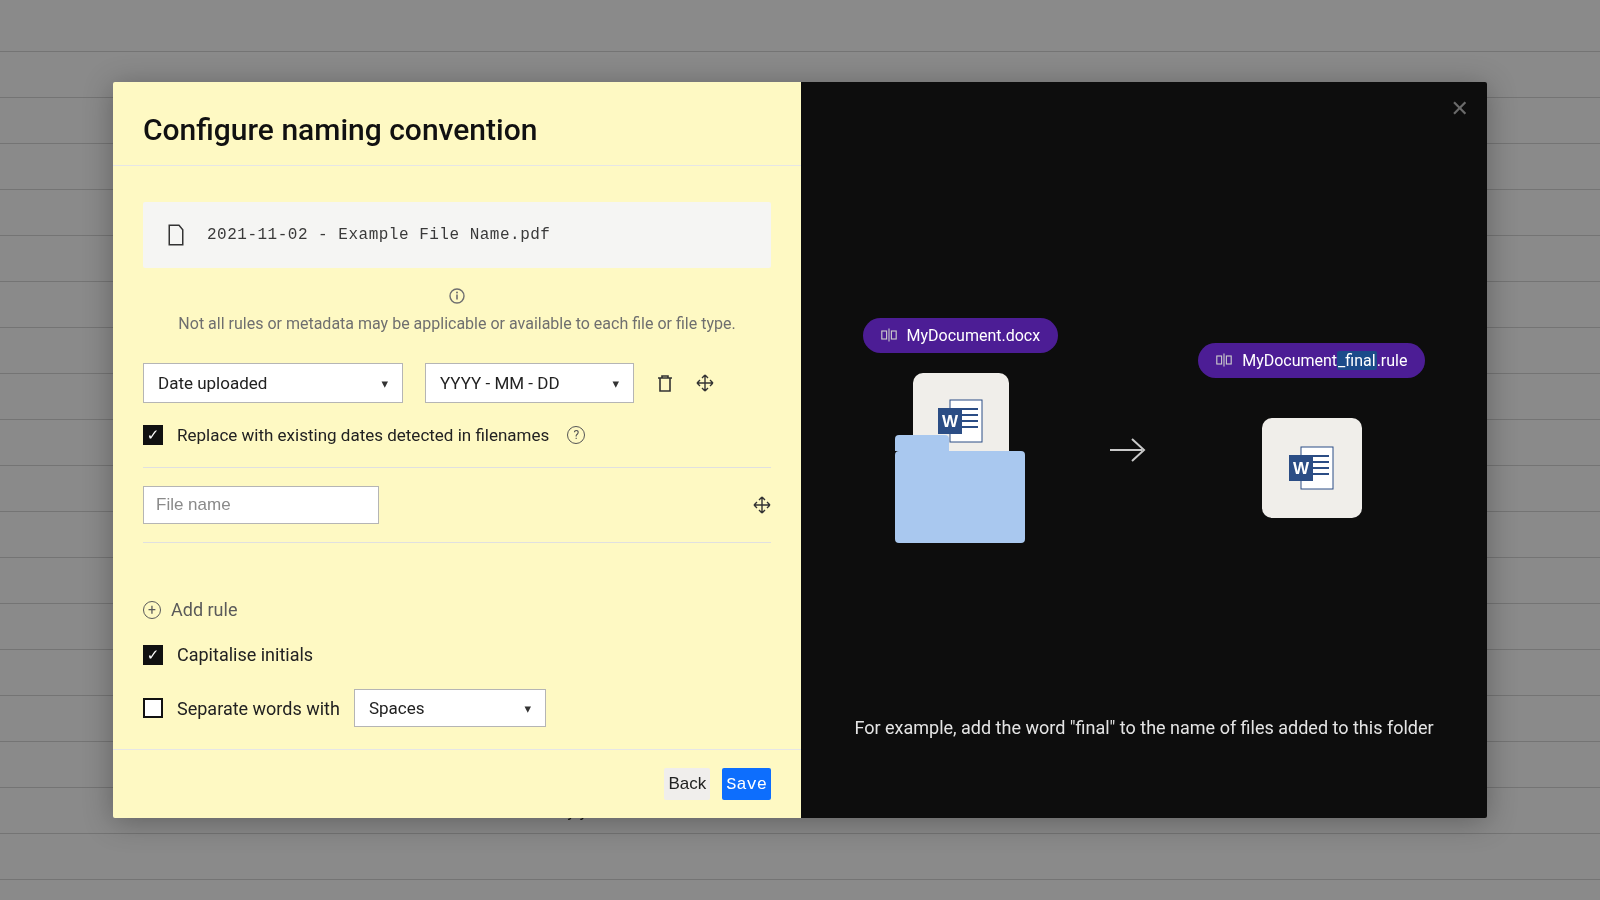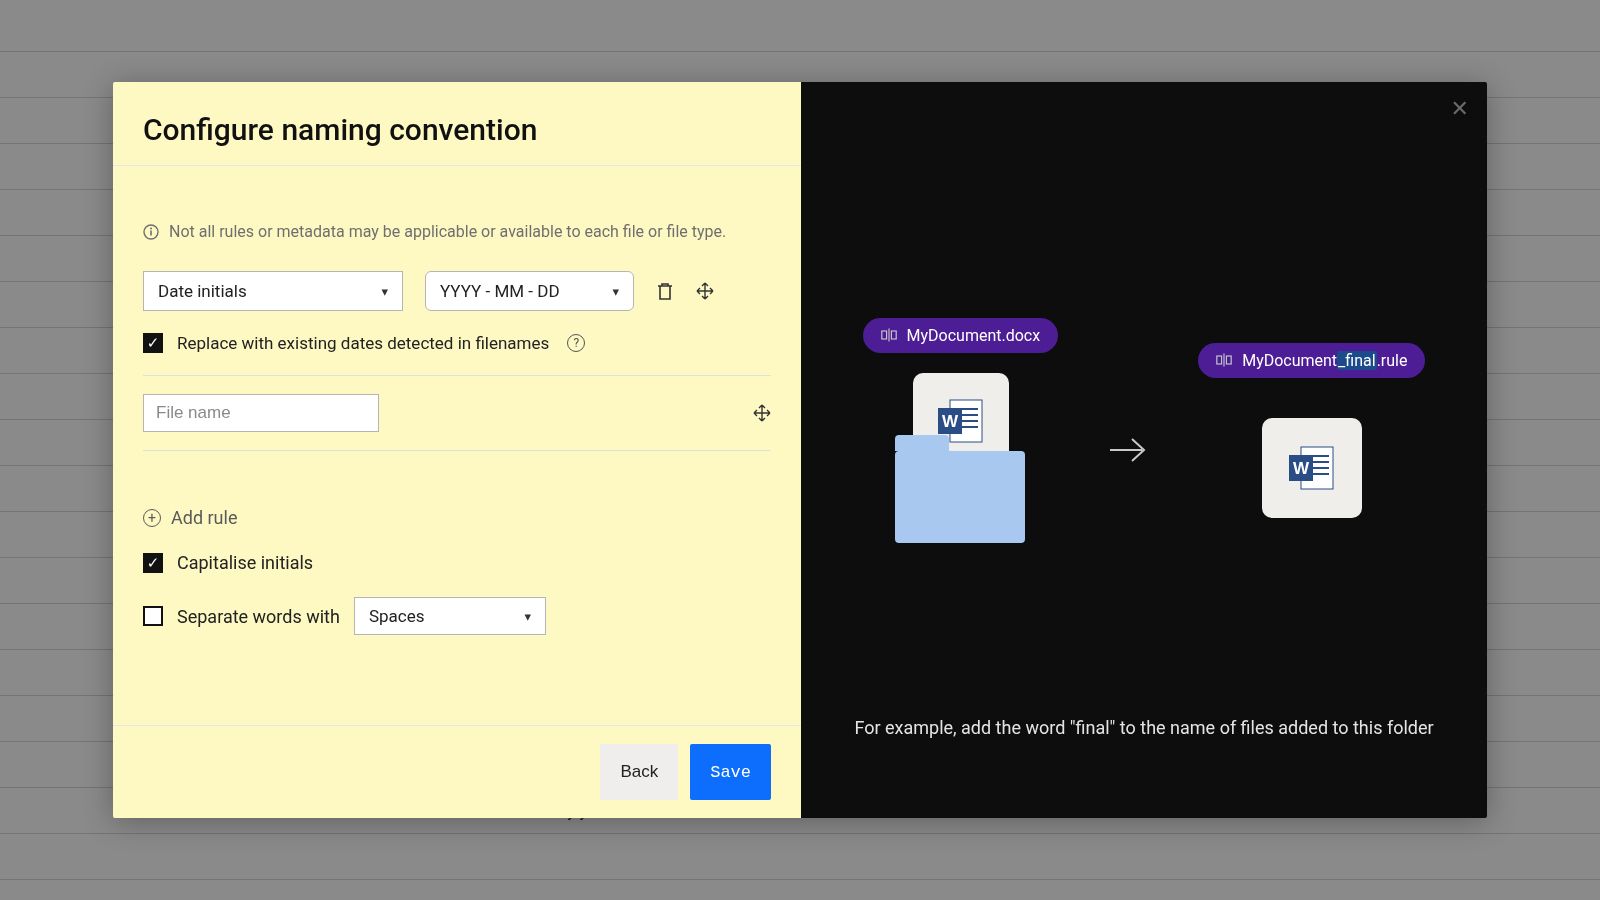--- a/index.html
+++ b/index.html
@@ -101,41 +101,42 @@
   color: #3a3a3a;
   letter-spacing: 0.5px;
 }
 .info-row {
   display: flex;
   align-items: center;
   gap: 10px;
   margin-top: 20px;
   color: #6f6f6f;
   font-size: 16px;
+  flex-direction: column;
 }
 .rule-row {
   display: flex;
   align-items: center;
   gap: 22px;
   margin-top: 30px;
 }
 .select {
   border: 1px solid #b5b5b5;
   height: 40px;
   display: flex;
   align-items: center;
   justify-content: space-between;
   padding: 0 14px;
   font-size: 17px;
   color: #222;
   background: #fff;
   cursor: pointer;
 }
 .select.small { width: 260px; }
-.select.med { width: 209px; border-radius: 6px; }
+.select.med { width: 209px; }
 .select.sep { width: 192px; height: 38px; }
 .chev { font-size: 13px; color: #333; }
 .icon-btn {
   color: #3a3a3a;
   cursor: pointer;
   display:flex; align-items:center; justify-content:center;
 }
 .check-row {
   display: flex;
   align-items: center;
@@ -208,22 +209,22 @@
 }
 .footer {
   border-top: 1px solid #e6e6e6;
   padding: 18px 30px;
   display:flex;
   justify-content:flex-end;
   gap: 12px;
   flex-shrink:0;
 }
 .btn {
-  height: 56px;
-  padding: 0 20px;
+  height: 32px;
+  padding: 0 4px;
   font-size: 17px;
   border: none;
   cursor: pointer;
   border-radius: 2px;
 }
 .btn-back { background: #f0eeec; color: #222; }
 .btn-save { background: #0d6efd; color: #fff; font-weight: 500; font-family: Liberation Mono, monospace; }
 
 
 .diagram {
@@ -346,32 +347,38 @@
     <div class="bg-filler"></div>
   </div>
 </div>
 
 <div class="modal">
   <div class="left-pane">
     <div class="title-row">
       <h1>Configure naming convention</h1>
     </div>
     <div class="content">
+      <div class="preview-box">
+        <svg class="file-icon" viewBox="0 0 24 28">
+          <path d="M3 1 H16 L21 7 V27 H3 Z" fill="none" stroke="#333" stroke-width="2"></path>
+        </svg>
+        <span class="preview-text">2021-11-02 - Example File Name.pdf</span>
+      </div>
       <div class="info-row">
         <svg width="16" height="16" viewBox="0 0 16 16">
           <circle cx="8" cy="8" r="7" fill="none" stroke="#6f6f6f" stroke-width="1.4"></circle>
           <circle cx="8" cy="4.5" r="1" fill="#6f6f6f"></circle>
           <rect x="7.2" y="6.5" width="1.6" height="5" fill="#6f6f6f"></rect>
         </svg>
         <span>Not all rules or metadata may be applicable or available to each file or file type.</span>
       </div>
 
       <div class="rule-row">
         <div class="select small">
-          <span>Date initials</span>
+          <span>Date uploaded</span>
           <span class="chev">▾</span>
         </div>
         <div class="select med">
           <span>YYYY - MM - DD</span>
           <span class="chev">▾</span>
         </div>
         <span class="icon-btn">
           <svg width="18" height="20" viewBox="0 0 18 20">
               <path d="M2 5 H16 M6 5 V3 H12 V5 M4 5 V18 H14 V5" fill="none" stroke="#333" stroke-width="1.6"></path>
             </svg>

